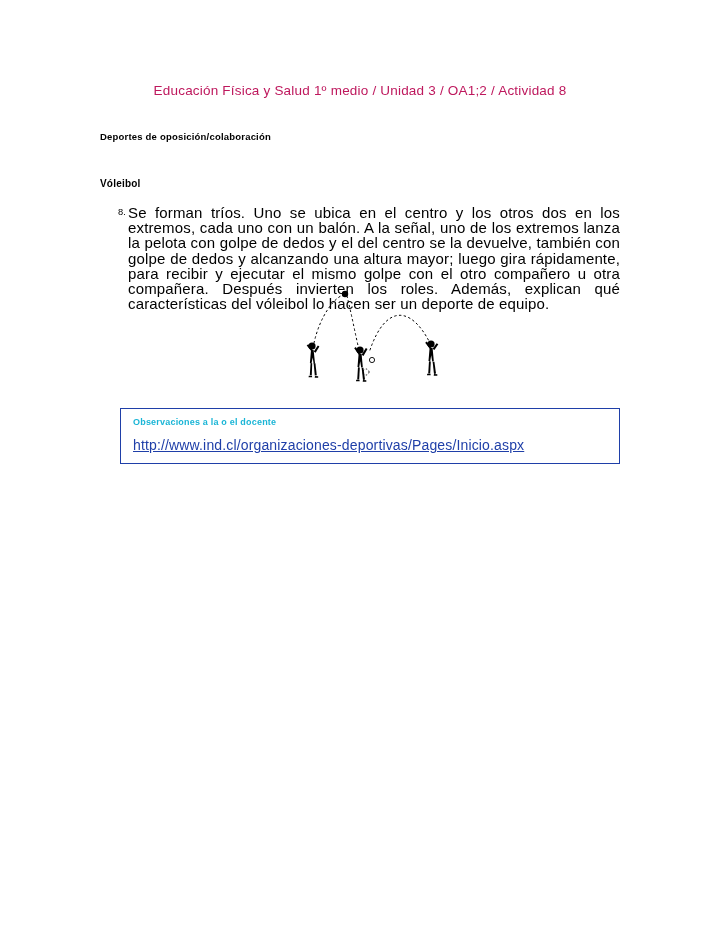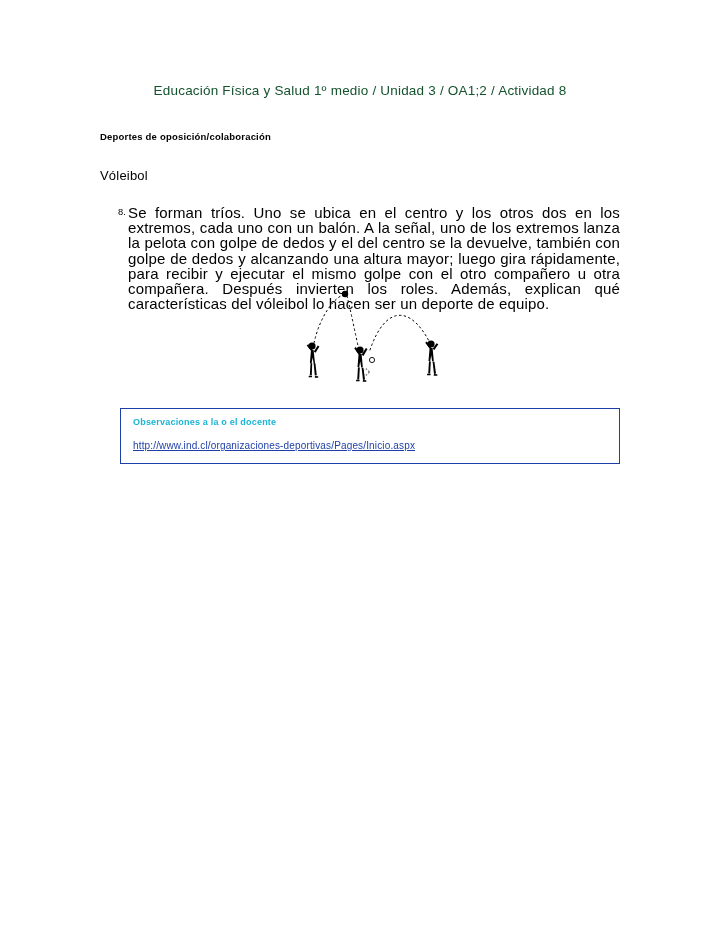--- a/index.html
+++ b/index.html
@@ -20,38 +20,38 @@
     height: 932px;
     box-sizing: border-box;
   }
   .doc-title {
     position: absolute;
     top: 83px;
     left: 0;
     width: 720px;
     text-align: center;
     font-size: 13.5px;
-    color: #14532d;
+    color: #be185d;
     letter-spacing: 0.2px;
     white-space: nowrap;
   }
   .heading-1 {
     position: absolute;
     top: 131px;
     left: 100px;
     font-size: 9.5px;
     font-weight: bold;
     letter-spacing: 0.2px;
   }
   .heading-2 {
     position: absolute;
-    top: 168px;
+    top: 178px;
     left: 100px;
-    font-size: 13px;
-    font-weight: normal;
+    font-size: 10px;
+    font-weight: bold;
     letter-spacing: 0.2px;
   }
   .activity {
     position: absolute;
     top: 205px;
     left: 100px;
     width: 520px;
     display: flex;
     align-items: flex-start;
   }
@@ -95,21 +95,21 @@
     letter-spacing: 0.2px;
     margin-bottom: 11px;
   }
   .note-text {
     font-size: 9.3px;
     line-height: 15px;
     letter-spacing: 0.15px;
   }
   .note-link {
     display: block;
-    font-size: 10px;
+    font-size: 14px;
     line-height: 15px;
     color: #1f3fa8;
     text-decoration: underline;
     letter-spacing: 0.15px;
     margin-top: 1px;
     word-break: break-all;
   }
 </style>
 </head>
 <body>

